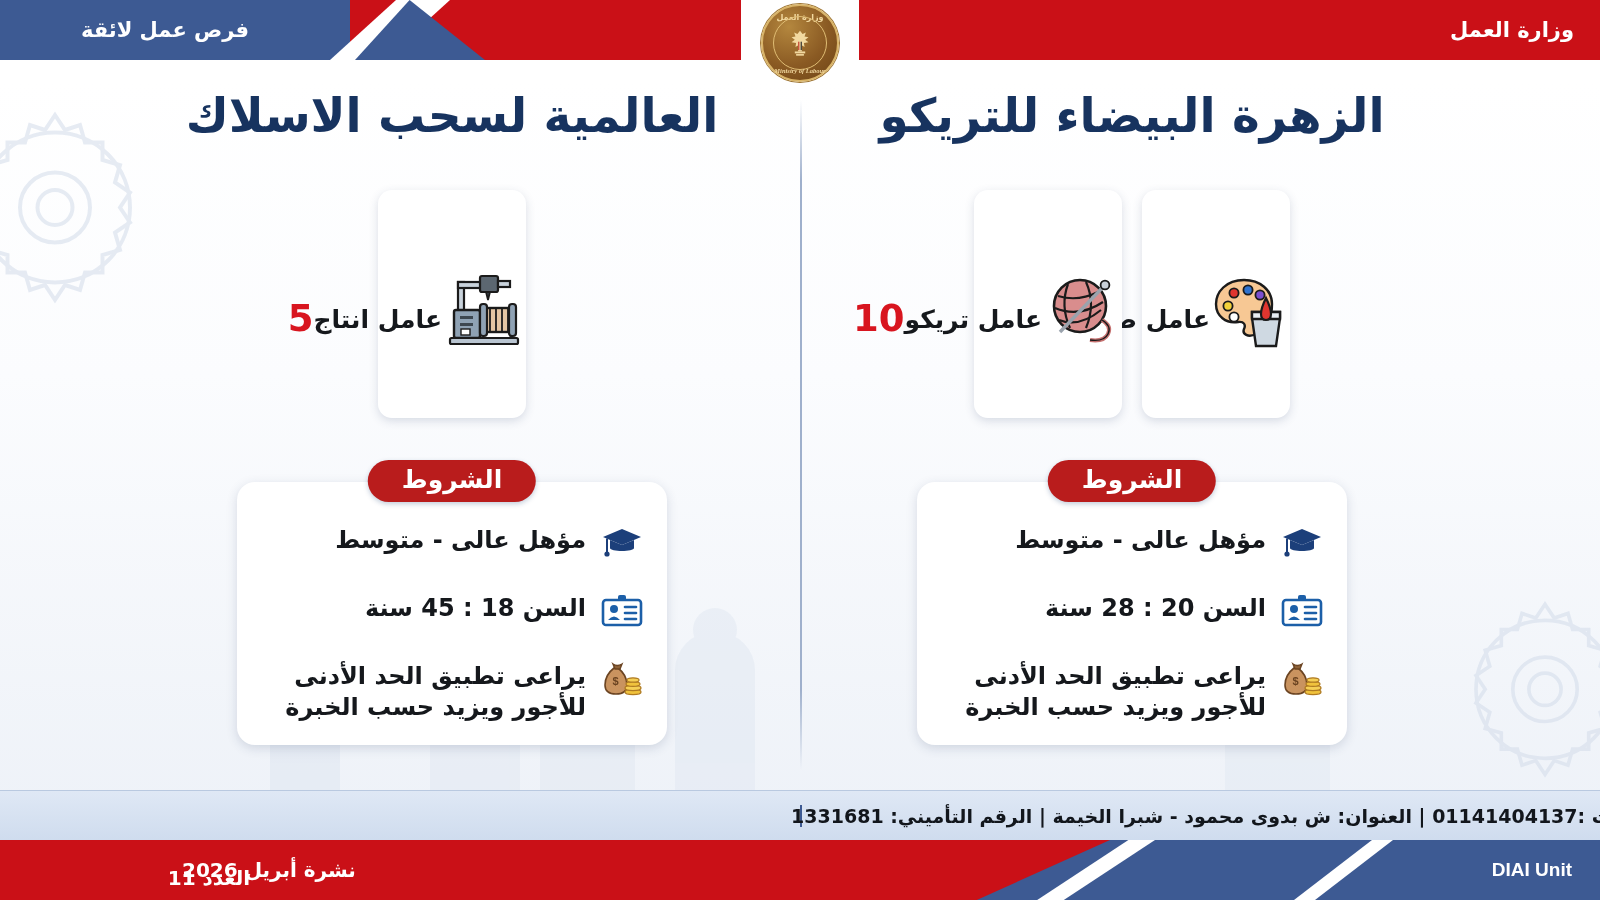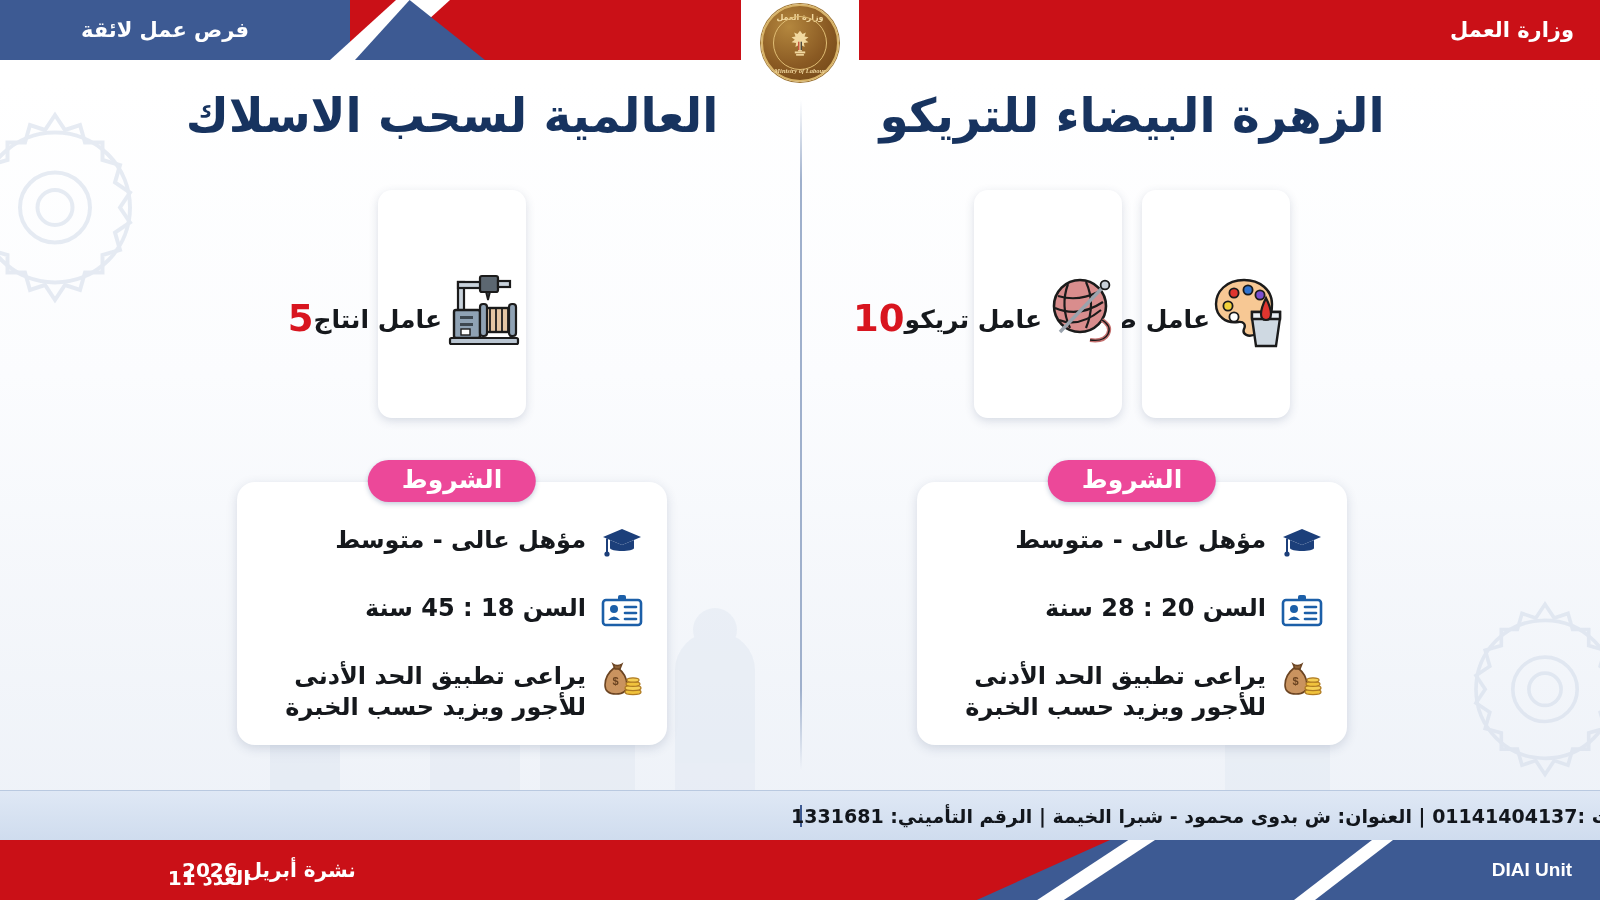--- a/index.html
+++ b/index.html
@@ -128,21 +128,21 @@
   }
   .job-count {
     margin-top:12px; font-size:37px; font-weight:bold; color:#d8151f; line-height:1;
   }
 
   
   .cond-wrap { position:absolute; top:378px; left:0; right:0; display:flex; justify-content:center; }
   .cond-block { position:relative; width:430px; }
   .cond-badge {
     position:absolute; top:0; left:50%; transform:translateX(-50%);
-    background:#ec4899; color:#ffffff;
+    background:#b91c1c; color:#ffffff;
     font-size:25px; font-weight:bold;
     padding:5px 34px 8px; border-radius:22px;
     z-index:4; white-space:nowrap;
     box-shadow:0 2px 5px rgba(20,60,110,.25);
   }
   .cond-card {
     margin-top:22px;
     background:#ffffff; border-radius:18px;
     box-shadow:0 3px 11px rgba(40,60,100,.17);
     padding:40px 22px 22px;

